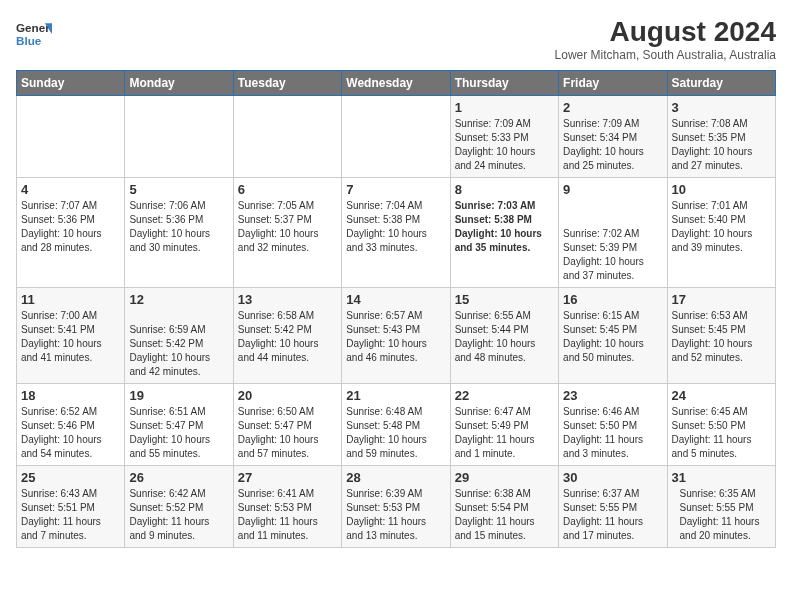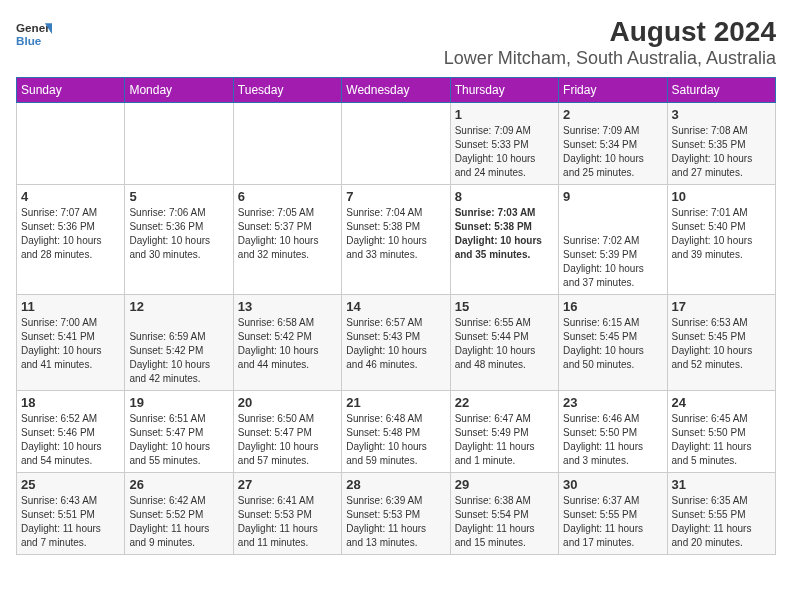--- a/index.html
+++ b/index.html
@@ -27,33 +27,33 @@
     }
     .title-area {
       text-align: right;
     }
     .month-year {
       font-size: 28px;
       font-weight: bold;
       color: #333;
     }
     .location {
-      font-size: 18px;
+      font-size: 12px;
       color: #555;
     }
     table {
       width: 100%;
       border-collapse: collapse;
       table-layout: fixed;
     }
     thead tr th {
-      background-color: #a21caf;
+      background-color: #737373;
       color: #fff;
       font-size: 12px;
-      font-weight: normal;
+      font-weight: bold;
       padding: 5px 4px;
       text-align: left;
       border: 1px solid #2a6faf;
     }
     tbody tr td {
       border: 1px solid #ccc;
       vertical-align: top;
       padding: 4px;
       font-size: 10px;
       color: #333;
@@ -327,20 +327,20 @@
         </td>
         <td>
           <span class="day-number">30</span>
           <div class="day-info" style="white-space: pre-line;">Sunrise: 6:37 AM
 Sunset: 5:55 PM
 Daylight: 11 hours
 and 17 minutes.</div>
         </td>
         <td>
           <span class="day-number">31</span>
-          <div class="day-info" style="white-space: pre-line;">Sunrise: 6:35 AM
+          <div class="day-info" style="white-space: pre-line; margin-left: 8px;">Sunrise: 6:35 AM
 Sunset: 5:55 PM
 Daylight: 11 hours
 and 20 minutes.</div>
         </td>
       </tr>
     </tbody>
 </table>
 
 </body></html>

